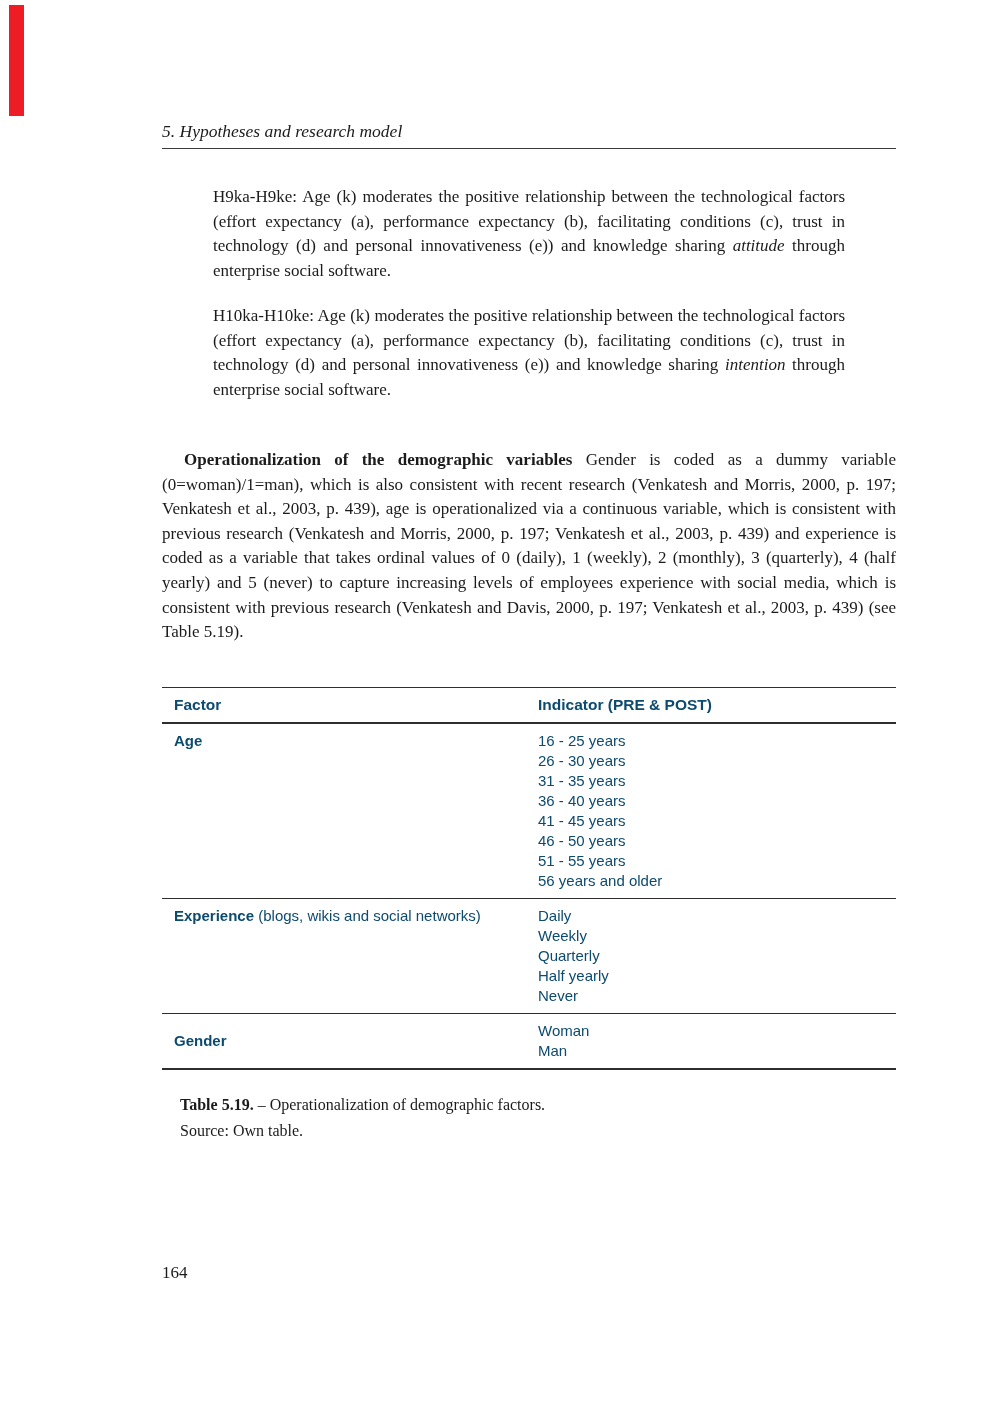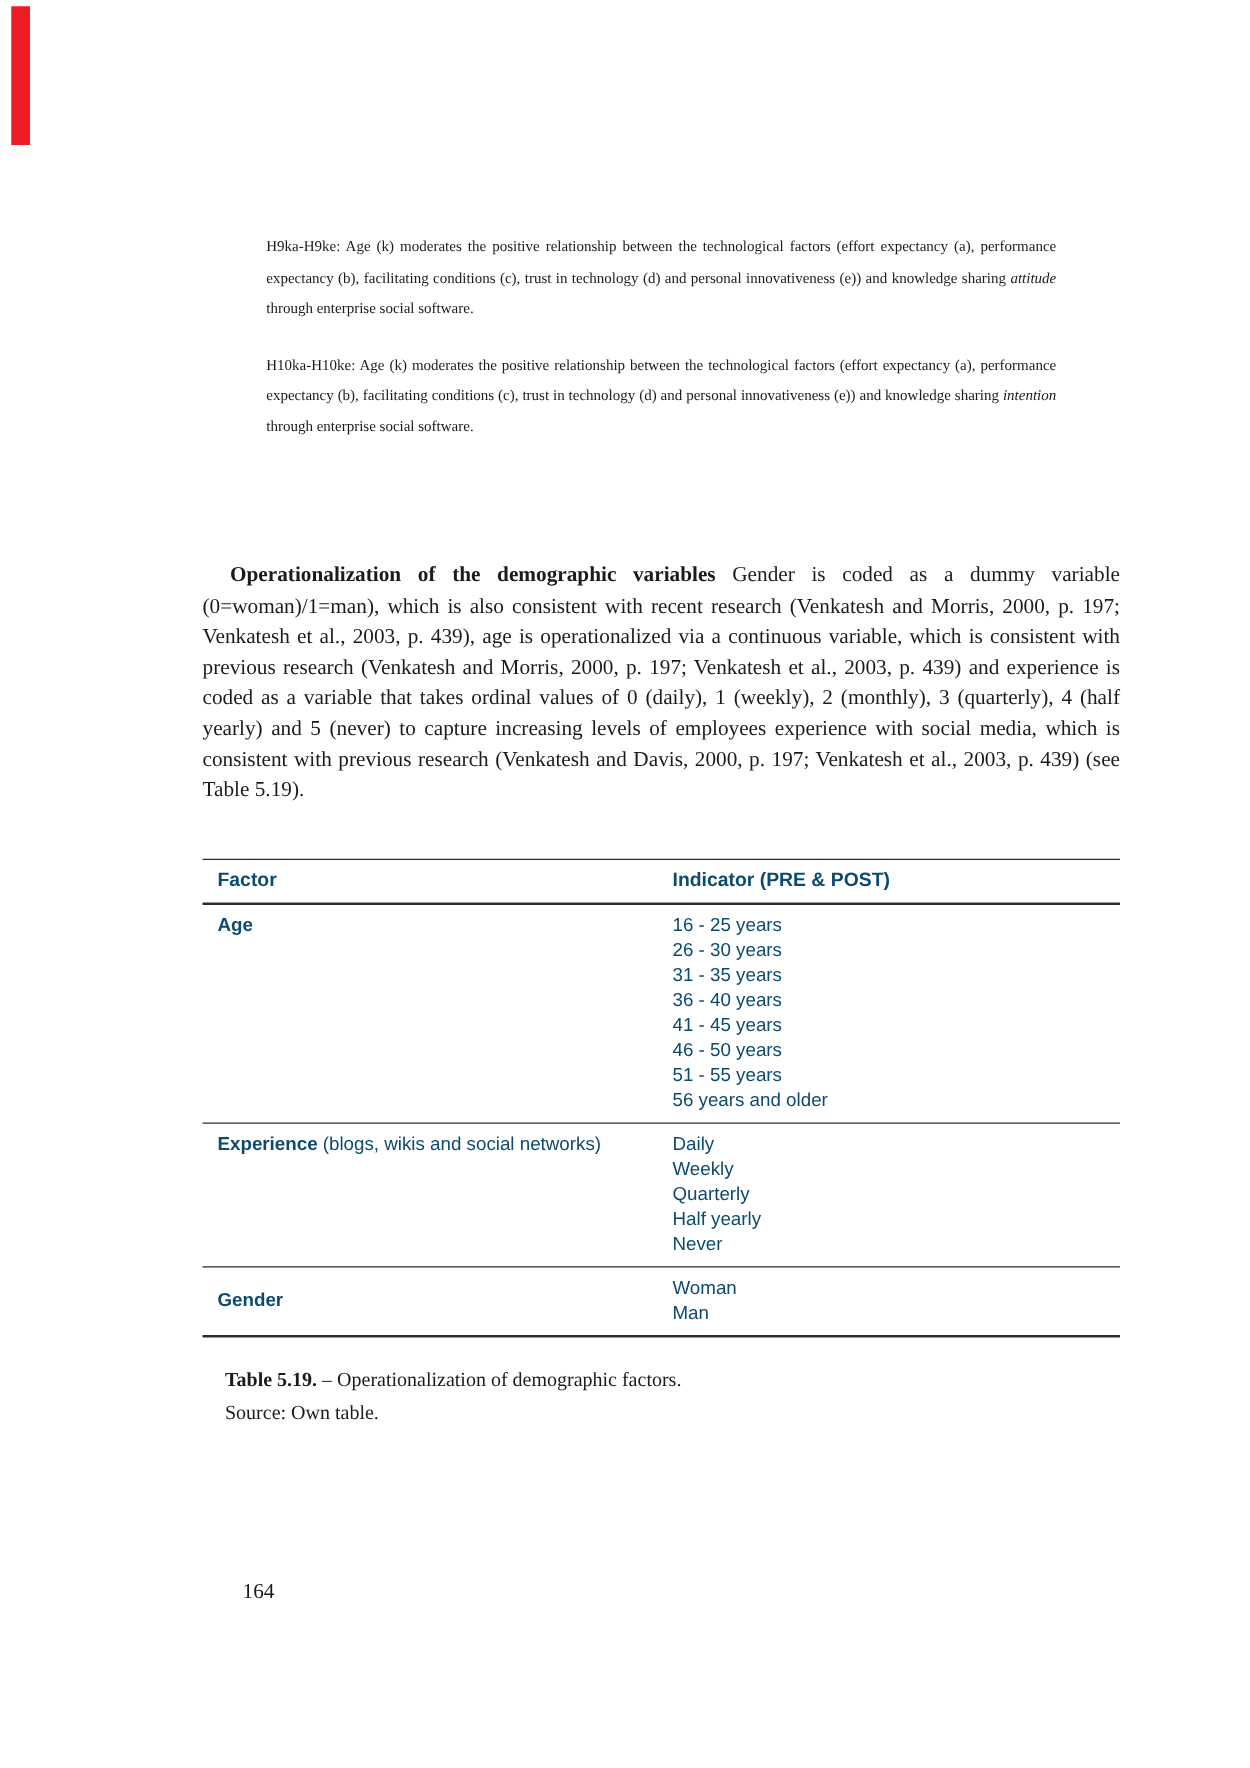--- a/index.html
+++ b/index.html
@@ -27,21 +27,21 @@
     padding-bottom: 4px;
     border-bottom: 1.5px solid #3a3a3a;
   }
   .hyp-wrap {
     position: absolute;
     left: 213px; top: 185px;
     width: 632px;
   }
   .hyp {
     margin: 0;
-    font-size: 12px;
+    font-size: 17px;
     line-height: 24.5px;
     text-align: justify;
   }
   .hyp + .hyp { margin-top: 21px; }
   .op-par {
     position: absolute;
     left: 162px; top: 448px;
     width: 734px;
     margin: 0;
     font-size: 17px;
@@ -83,30 +83,32 @@
     position: absolute;
     left: 180px; top: 1092px;
     width: 716px;
     font-size: 16px;
     line-height: 26px;
   }
   .pageno {
     position: absolute;
     left: 162px; top: 1263px;
     font-size: 17px;
-    margin-left: 32px;
   }
 </style>
 </head>
 <body>
 
 <div class="page">
 
   <div class="red-marker" style="background-color: rgb(238, 28, 37);"></div>
 
+  <div class="running-head">
+    <span>5. Hypotheses and research model</span>
+  </div>
 
   <div class="hyp-wrap">
     <p class="hyp"><span>H9ka-H9ke: Age (k) moderates the positive relationship between the technological factors (effort expectancy (a), performance expectancy (b), facilitating conditions (c), trust in technology (d) and personal innovativeness (e)) and knowledge sharing </span><span class="i">attitude</span><span> through enterprise social software.</span></p>
     <p class="hyp"><span>H10ka-H10ke: Age (k) moderates the positive relationship between the technological factors (effort expectancy (a), performance expectancy (b), facilitating conditions (c), trust in technology (d) and personal innovativeness (e)) and knowledge sharing </span><span class="i">intention</span><span> through enterprise social software.</span></p>
   </div>
 
   <p class="op-par"><span class="b">Operationalization of the demographic variables</span><span> Gender is coded as a dummy variable (0=woman)/1=man), which is also consistent with recent research (Venkatesh and Morris, 2000, p. 197; Venkatesh et al., 2003, p. 439), age is operationalized via a continuous variable, which is consistent with previous research (Venkatesh and Morris, 2000, p. 197; Venkatesh et al., 2003, p. 439) and experience is coded as a variable that takes ordinal values of 0 (daily), 1 (weekly), 2 (monthly), 3 (quarterly), 4 (half yearly) and 5 (never) to capture increasing levels of employees experience with social media, which is consistent with previous research (Venkatesh and Davis, 2000, p. 197; Venkatesh et al., 2003, p. 439) (see Table 5.19).</span></p>
 
   <div class="dtable">
     <div class="trow head">

